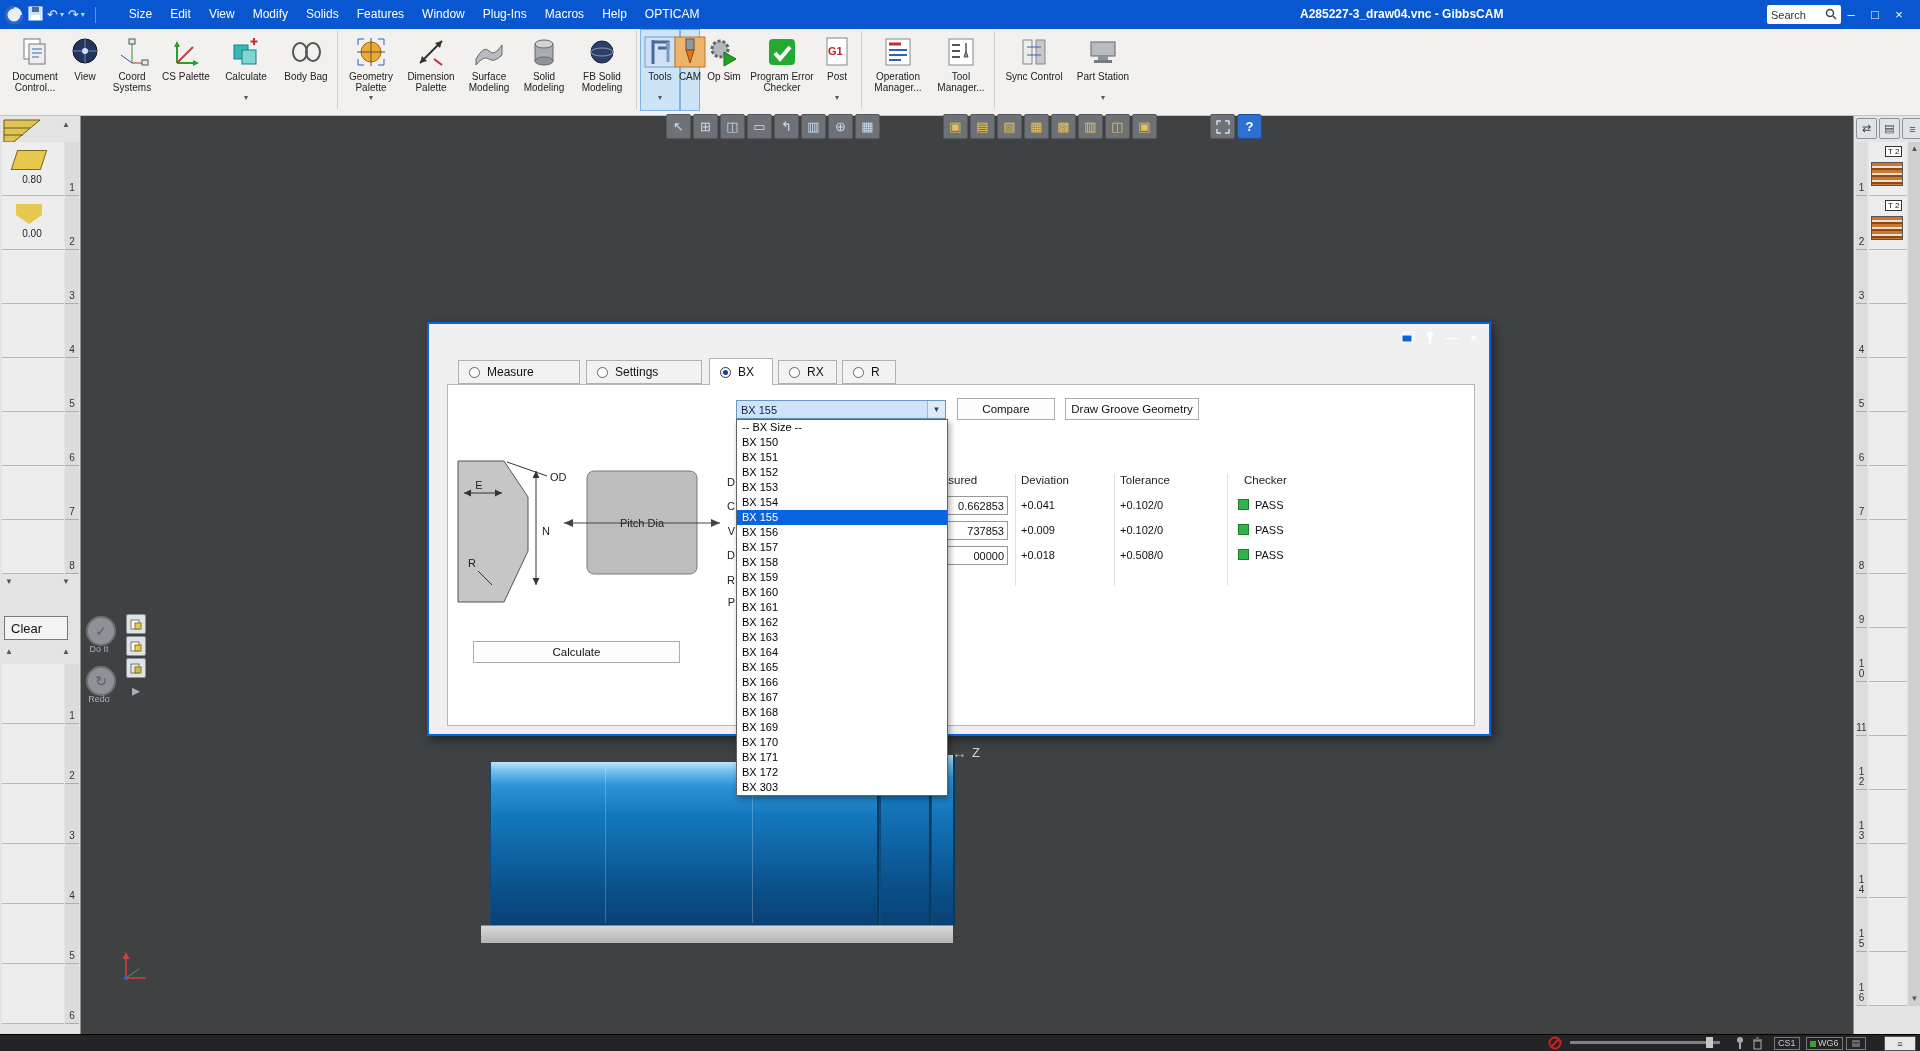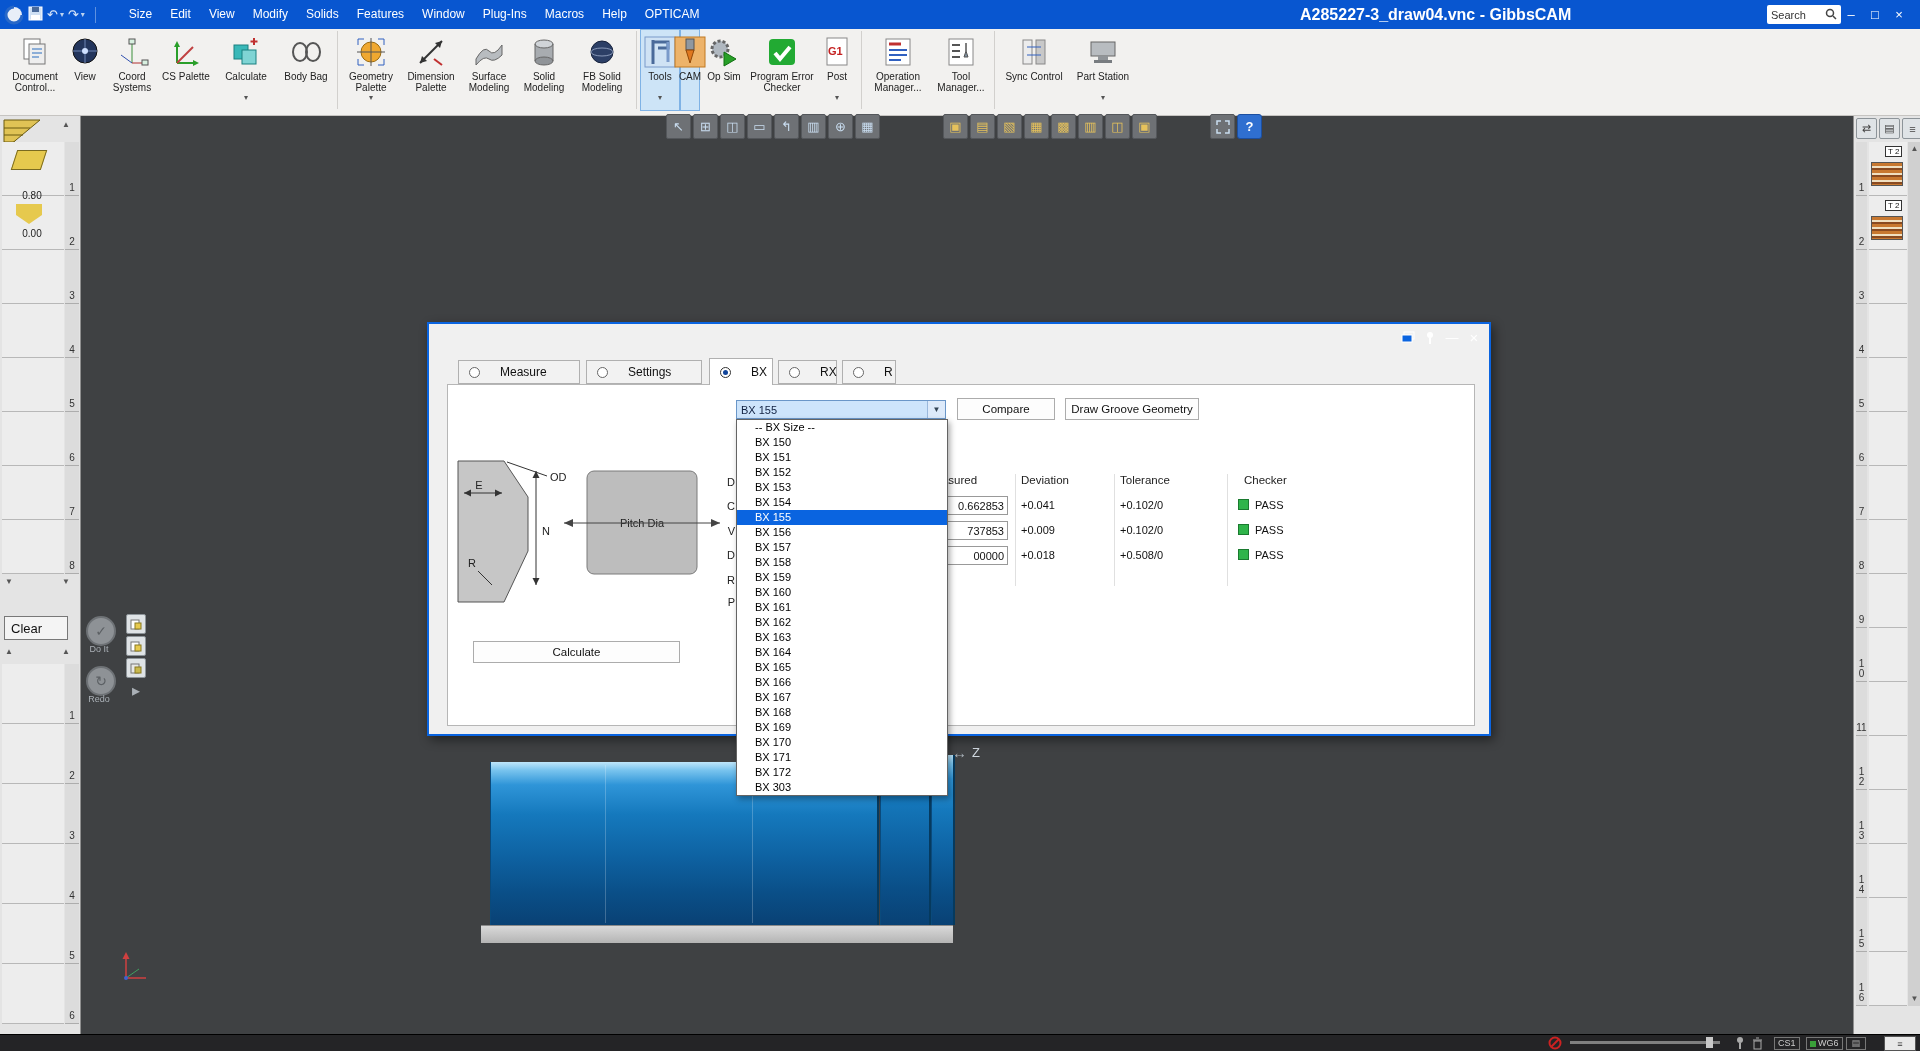--- a/index.html
+++ b/index.html
@@ -10,21 +10,21 @@
   
   .titlebar{position:absolute;left:0;top:0;width:1920px;height:29px;background:#0856d0;
             display:flex;align-items:center;color:#fff;font-size:12px}
   .qat{display:flex;align-items:center;gap:4px;padding-left:4px}
   .qat .g{width:20px;height:20px}
   .qat .glyph{color:#d9e6f8;font-size:13px;line-height:20px}
   .qat .caret{color:#bcd2ef;font-size:8px;margin-left:-2px}
   .qsep{width:1px;height:16px;background:rgba(255,255,255,.35);margin:0 6px}
   .menus{display:flex;margin-left:18px}
   .menu-item{padding:0 9px;line-height:29px;cursor:default}
-  .tb-title{position:absolute;left:1300px;top:0;line-height:29px;font-weight:bold;font-size:16px;color:#fff}
+  .tb-title{position:absolute;left:1300px;top:0;line-height:29px;font-weight:bold;font-size:12px;color:#fff}
   .searchbox{position:absolute;left:1767px;top:5px;width:66px;height:19px;background:#fff;border-radius:2px;
              display:flex;align-items:center;justify-content:space-between;padding:0 4px;color:#333;font-size:11px}
   .winbtn{position:absolute;top:0;width:24px;height:29px;text-align:center;line-height:29px;color:#fff;font-size:13px}
   
   .ribbon{position:absolute;left:0;top:29px;width:1920px;height:87px;background:#f2f1ef;
           border-bottom:1px solid #c6c4c1;display:flex;align-items:flex-start;padding-left:6px;box-sizing:border-box}
   .rbtn{height:82px;display:flex;flex-direction:column;align-items:center;padding-top:3px;box-sizing:border-box;
         border:1px solid transparent}
   .rbtn.active{background:#cde4f7;border:1px solid #7fb2e5}
   .ric{width:36px;height:38px;display:flex;align-items:center;justify-content:center;position:relative}
@@ -73,42 +73,42 @@
   .sb-box{position:absolute;top:2px;height:11px;border:1px solid #777;color:#ccc;font-size:9px;line-height:11px;
           padding:0 3px;display:flex;align-items:center;gap:2px}
   
   .dialog{position:absolute;left:427px;top:322px;width:1064px;height:414px;background:#f0f0f0;
           border:2px solid #0a64e0;box-sizing:border-box;z-index:40;box-shadow:3px 4px 10px rgba(0,0,0,.45);font-size:12px}
   .dlg-title{position:absolute;left:0;top:0;right:0;height:26px;background:#0a64e0;color:#fff;
              display:flex;align-items:center;padding-left:8px}
   .dlg-ico{position:absolute;top:5px;width:18px;height:16px;display:flex;align-items:center;justify-content:center;color:#fff}
   .dlg-content{position:absolute;left:18px;top:60px;width:1028px;height:342px;background:#fff;border:1px solid #b6b6b6;box-sizing:border-box}
   .tab{position:absolute;top:36px;height:24px;background:#f2f2f2;border:1px solid #b0b0b0;z-index:2;
-       display:flex;align-items:center;gap:20px;padding:0 10px;box-sizing:border-box;font-size:12px;color:#111}
+       display:flex;align-items:center;gap:7px;padding:0 10px;box-sizing:border-box;font-size:12px;color:#111}
   .tab.selected{top:34px;height:27px;background:#fff;border-bottom:none;z-index:3}
   .radio{width:11px;height:11px;border:1px solid #666;border-radius:50%;background:#fff;box-sizing:border-box;flex:none}
   .tab.selected .radio{border-color:#333}
   .tab.selected .radio::after{content:"";display:block;width:5px;height:5px;margin:2px;border-radius:50%;background:#10449a}
   .dbtn{position:absolute;height:22px;background:#fdfdfd;border:1px solid #acacac;font-size:11.5px;color:#111;
         display:flex;align-items:center;justify-content:center;box-sizing:border-box}
   .combo{position:absolute;left:307px;top:76px;width:210px;height:19px;border:1px solid #6a96c8;background:#cde4fb;
          display:flex;align-items:center;box-sizing:border-box;font-size:11px}
   .combo .val{flex:1;padding-left:4px;color:#102040}
   .combo .dropbtn{width:17px;height:100%;background:#ddeafa;border-left:1px solid #9ab8dc;color:#345;
                   display:flex;align-items:center;justify-content:center;font-size:8px}
   .hdr{position:absolute;top:150px;font-size:11.5px;color:#222}
   .vsep{position:absolute;top:150px;width:1px;height:112px;background:#e0e0e0}
   .frag{position:absolute;width:24px;text-align:right;font-size:11px;color:#222}
   .field{position:absolute;left:433px;width:146px;height:19px;background:#fff;border:1px solid #999;
          font-size:11px;text-align:right;padding:0 3px;box-sizing:border-box;font-family:"Liberation Sans",sans-serif;color:#111}
   .cellval{position:absolute;font-size:11px;color:#111}
   .pass-sq{position:absolute;width:11px;height:11px;background:#2fb44a;border:1px solid #1a7a2f;box-sizing:border-box}
   .dd-list{position:absolute;left:307px;top:95px;width:210px;background:#fff;border:1px solid #646464;z-index:60;
            box-shadow:2px 3px 6px rgba(0,0,0,.35)}
-  .dd-item{height:15px;line-height:15px;font-size:11px;padding-left:18px;color:#000;white-space:nowrap}
+  .dd-item{height:15px;line-height:15px;font-size:11px;padding-left:5px;color:#000;white-space:nowrap}
   .dd-item.selected{background:#0a64e0;color:#fff}
   .diagram text{font-size:11px;fill:#222;font-family:"Liberation Sans",sans-serif}
   .zmark{position:absolute;left:952px;top:744px;color:#a8b0b8;font-size:15px;display:flex;align-items:center;gap:5px;z-index:30}
   .zmark .zl{color:#d0d8e0;font-size:13px}
 </style>
 </head>
 <body>
 
 <div class="titlebar">
   <div class="qat">
@@ -466,21 +466,21 @@
       <div class="lnum">2</div>
       <div class="lnum">3</div>
       <div class="lnum">4</div>
       <div class="lnum">5</div>
       <div class="lnum">6</div>
       <div class="lnum">7</div>
       <div class="lnum">8</div>
     </div>
 
   <div class="abs" style="left:14px;top:34px;width:28px;height:18px;background:#e6c94e;border:1px solid #7a6a20;transform:skewX(-18deg)"></div>
-  <div class="abs" style="left:2px;top:74px;width:60px;text-align:center;font-size:10px;color:#222">0.80</div>
+  <div class="abs" style="left:2px;top:58px;width:60px;text-align:center;font-size:10px;color:#222">0.80</div>
 
   <div class="abs" style="left:16px;top:88px;width:26px;height:20px;background:#e6c94e;clip-path:polygon(0 0,100% 0,100% 55%,50% 100%,0 55%)"></div>
   <div class="abs" style="left:2px;top:112px;width:60px;text-align:center;font-size:10px;color:#222">0.00</div>
 
   <div class="abs scrollglyph" style="left:5px;top:461px">▼</div>
   <div class="abs scrollglyph" style="left:62px;top:461px">▼</div>
 
   <div class="clearbtn">Clear</div>
 
   <div class="abs scrollglyph" style="left:5px;top:531px">▲</div>

